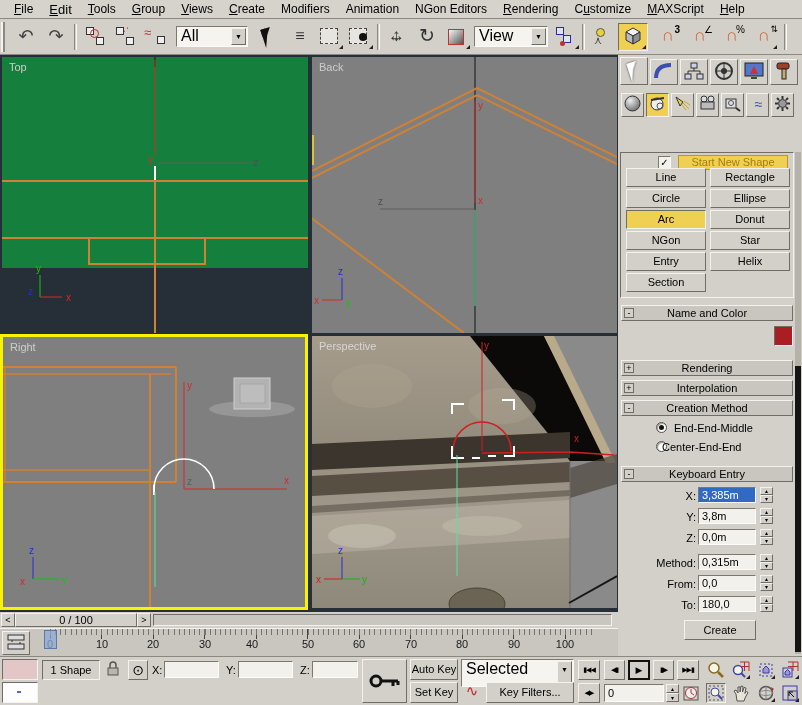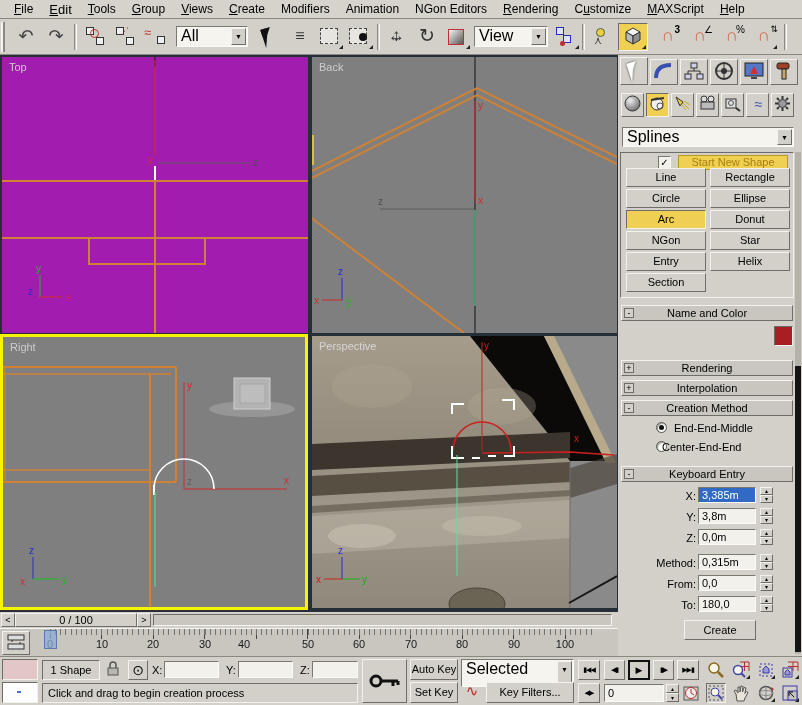--- a/index.html
+++ b/index.html
@@ -142,21 +142,21 @@
   </div>
   <div class="tbtn fly" style="left:750px">
     <span class="g" style="color:#d4643c;font-weight:bold;font-size:17px">∩</span>
     <span class="a" style="right:0;top:0;font-size:9px">⇅</span>
   </div>
   <div class="a sep" style="left:784px;top:5px"></div>
 </div>
 
 <div class="a" id="viewarea" style="left:0;top:55px;width:618px;height:557px;background:#262f38">
 
-  <div class="a" style="left:2px;top:2px;width:306px;height:276px;background:#a21caf">
+  <div class="a" style="left:2px;top:2px;width:306px;height:211px;background:#15803d">
     <div class="vlabel">Top</div>
     <svg width="306" height="276" viewBox="0 0 306 276" style="display:block">
       <line x1="153" y1="0" x2="153" y2="10" stroke="#151515"></line>
       <line x1="153" y1="3" x2="153" y2="98" stroke="#d42a2a"></line>
       <text x="146" y="106" font-size="10" fill="#d42a2a">y</text>
       <line x1="156" y1="106" x2="248" y2="106" stroke="#5e5e5e"></line>
       <text x="251" y="109" font-size="10" fill="#4f4f4f">z</text>
       <line x1="153" y1="109" x2="153" y2="126" stroke="#ffffff" stroke-width="2"></line>
       <line x1="0" y1="124" x2="306" y2="124" stroke="#cf8136" stroke-width="2"></line>
       <line x1="0" y1="181" x2="306" y2="181" stroke="#cf8136" stroke-width="2"></line>
@@ -354,24 +354,20 @@
   </div>
   <div class="a btn" style="left:153px;top:38px;width:23px;height:24px">
     <svg class="navsvg" width="17" height="17" viewBox="0 0 17 17">
         <circle cx="8.5" cy="8.5" r="4" fill="#999" stroke="#333"></circle>
         <g stroke="#333" stroke-width="2">
           <path d="M8.5,1 L8.5,4 M8.5,13 L8.5,16 M1,8.5 L4,8.5 M13,8.5 L16,8.5 M3,3 L5,5 M12,12 L14,14 M14,3 L12,5 M5,12 L3,14"></path>
         </g>
       </svg>
   </div>
 
-  <div class="a dd" style="left:4px;top:72px;width:172px;height:20px">
-    <span class="ddt">Splines</span>
-    <span class="dda">▼</span>
-  </div>
 
   <div class="a bi" style="left:2px;top:97px;width:174px;height:146px"></div>
   <div class="a fld" style="left:40px;top:101px;width:13px;height:13px;text-align:center">
     <span style="font-size:10px;line-height:11px;display:block">✓</span>
   </div>
   <div class="a yellow" style="left:60px;top:100px;width:110px;height:15px;border:1px solid #b89a20;text-align:center">
     <span style="font-size:11px;line-height:13px;color:#a87d10">Start New Shape</span>
   </div>
 
   <div class="a btn shbtn" style="left:8px;top:113px">Line</div>
@@ -481,21 +477,21 @@
         <path d="M6,9 L6,7 M14,9 L14,11" stroke="#333"></path>
       </svg>
   </div>
   <div class="a" style="left:36px;top:0;width:560px;height:28px;
        background-image:repeating-linear-gradient(90deg,#76746e 0 1px,transparent 1px 5.15px),repeating-linear-gradient(90deg,#44423e 0 1px,transparent 1px 51.5px);
        background-size:100% 6px,100% 10px;background-repeat:no-repeat,no-repeat;background-position:14px 0,14px 0">
     <span class="tick-label" style="left:14px">0</span>
     <span class="tick-label" style="left:66px">10</span>
     <span class="tick-label" style="left:117px">20</span>
     <span class="tick-label" style="left:169px">30</span>
-    <span class="tick-label" style="left:208px">40</span>
+    <span class="tick-label" style="left:216px">40</span>
     <span class="tick-label" style="left:272px">50</span>
     <span class="tick-label" style="left:323px">60</span>
     <span class="tick-label" style="left:375px">70</span>
     <span class="tick-label" style="left:426px">80</span>
     <span class="tick-label" style="left:478px">90</span>
     <span class="tick-label" style="left:529px">100</span>
     <div class="a" style="left:8px;top:1px;width:13px;height:19px;background:rgba(140,170,215,0.75);border:1px solid #5a7aa8"></div>
   </div>
 </div>
 
@@ -511,21 +507,20 @@
         <rect x="2" y="7" width="10" height="7" fill="#b9b6ae" stroke="#555"></rect>
       </svg>
   </div>
   <div class="a btn" style="left:128px;top:3px;width:20px;height:20px;font-size:14px;line-height:18px">⊙</div>
   <span class="a" style="left:152px;top:7px">X:</span>
   <div class="a fld" style="left:164px;top:4px;width:55px;height:17px"></div>
   <span class="a" style="left:226px;top:7px">Y:</span>
   <div class="a fld" style="left:238px;top:4px;width:55px;height:17px"></div>
   <span class="a" style="left:300px;top:7px">Z:</span>
   <div class="a fld" style="left:312px;top:4px;width:46px;height:17px"></div>
-  <div class="a bi" style="left:42px;top:26px;width:316px;height:20px;line-height:18px;padding-left:5px">Click and drag to begin creation process</div>
 
   <div class="a btn" style="left:362px;top:2px;width:45px;height:44px">
     <svg class="navsvg" width="34" height="24" viewBox="0 0 34 24" style="margin-top:9px">
         <circle cx="8" cy="12" r="5" fill="none" stroke="#111" stroke-width="3"></circle>
         <path d="M13,12 L30,12 M25,12 L25,17 M30,12 L30,16" stroke="#111" stroke-width="3"></path>
       </svg>
   </div>
   <div class="a btn" style="left:410px;top:2px;width:48px;height:21px;line-height:19px">Auto Key</div>
   <div class="a btn" style="left:410px;top:25px;width:48px;height:21px;line-height:19px">Set Key</div>
   <div class="a dd" style="left:461px;top:2px;width:113px;height:28px">

